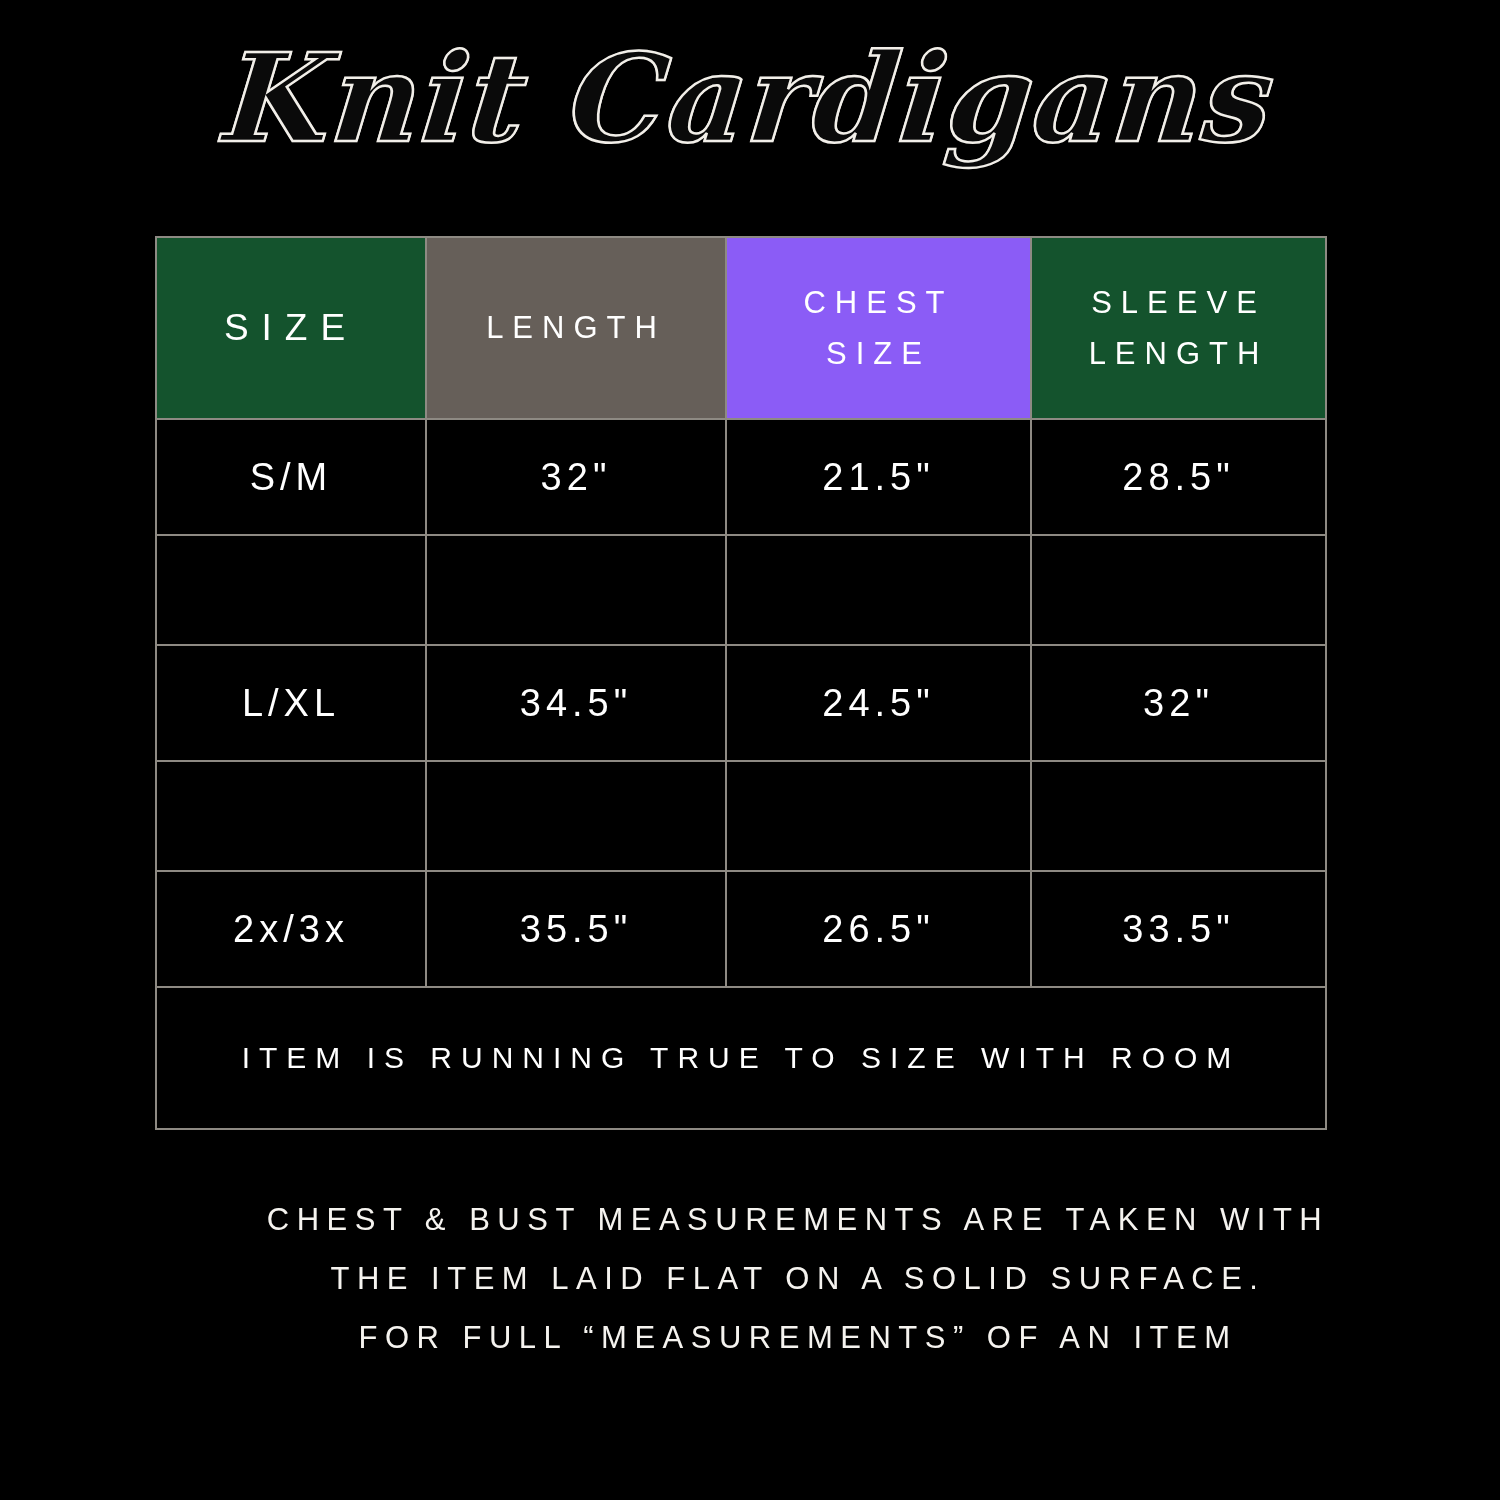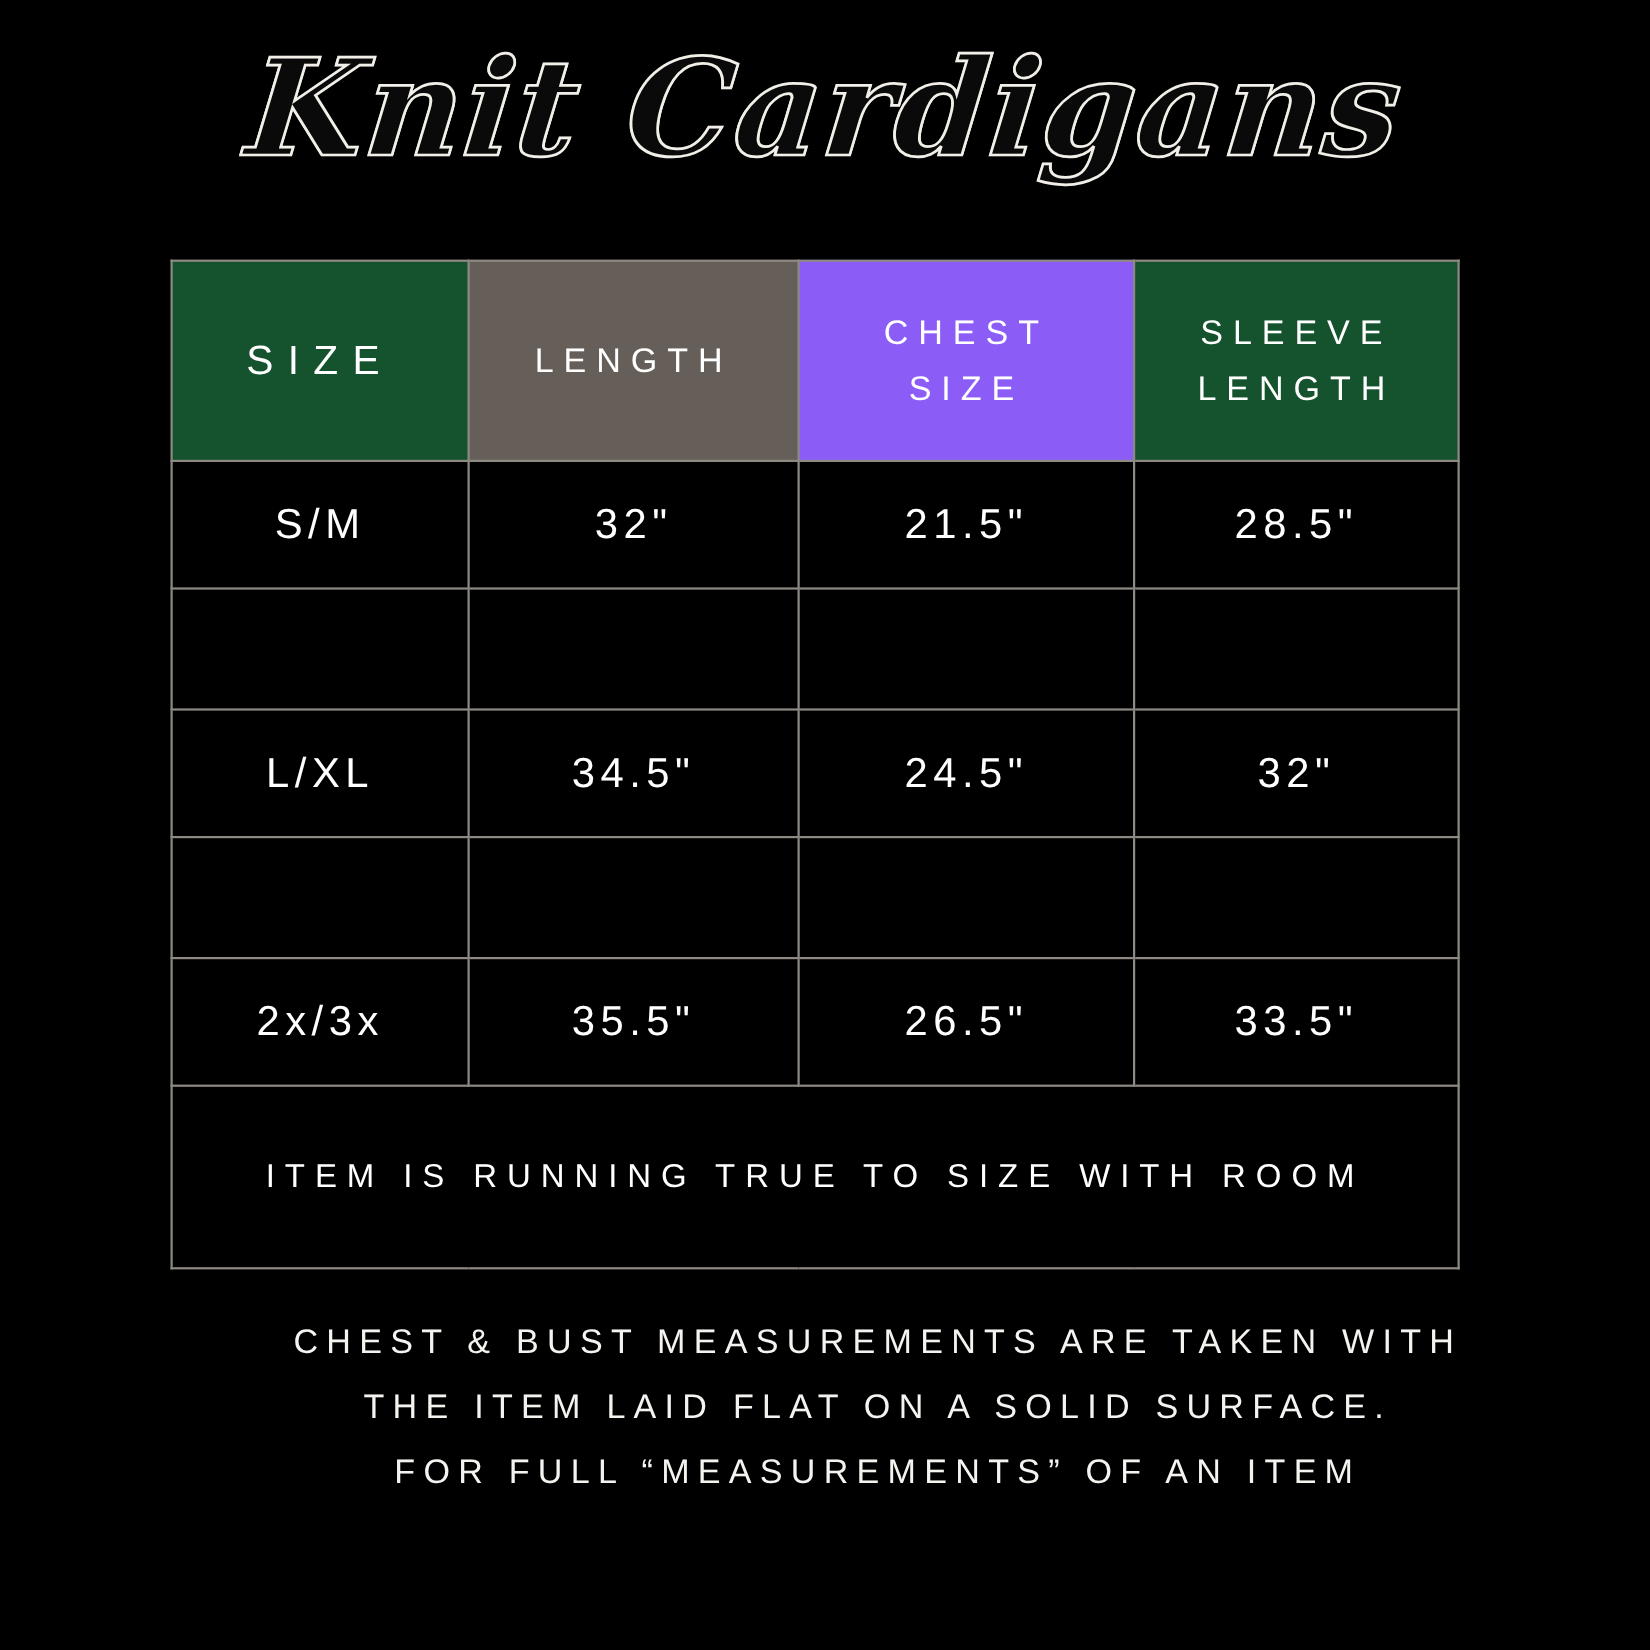--- a/index.html
+++ b/index.html
@@ -84,21 +84,21 @@
     font-size: 38px;
     letter-spacing: 5px;
   }
   .spacer-cell {
     height: 106px;
   }
   .note-cell {
     height: 132px;
     font-size: 30px;
     letter-spacing: 9px;
-    padding: 16px 10px;
+    padding: 4px 10px;
   }
 
   
   .footer {
     position: absolute;
     left: 0;
     top: 1190px;
     width: 1500px;
     text-align: center;
     font-size: 31px;

